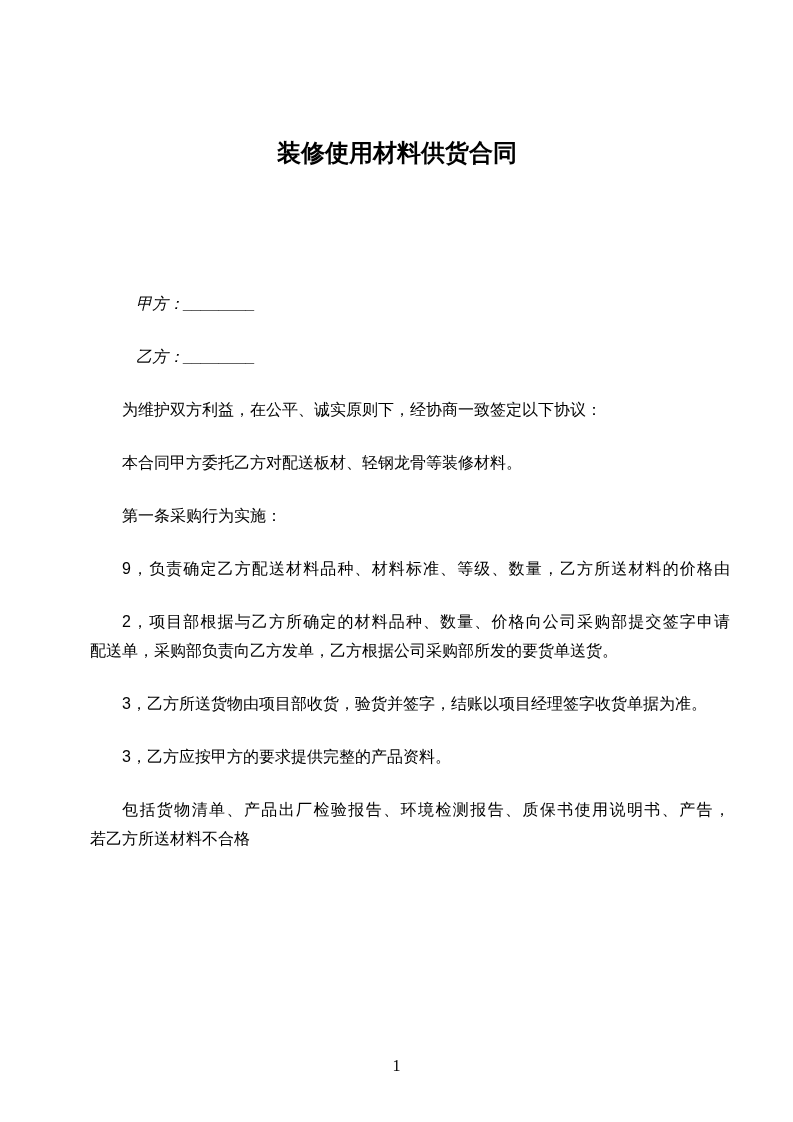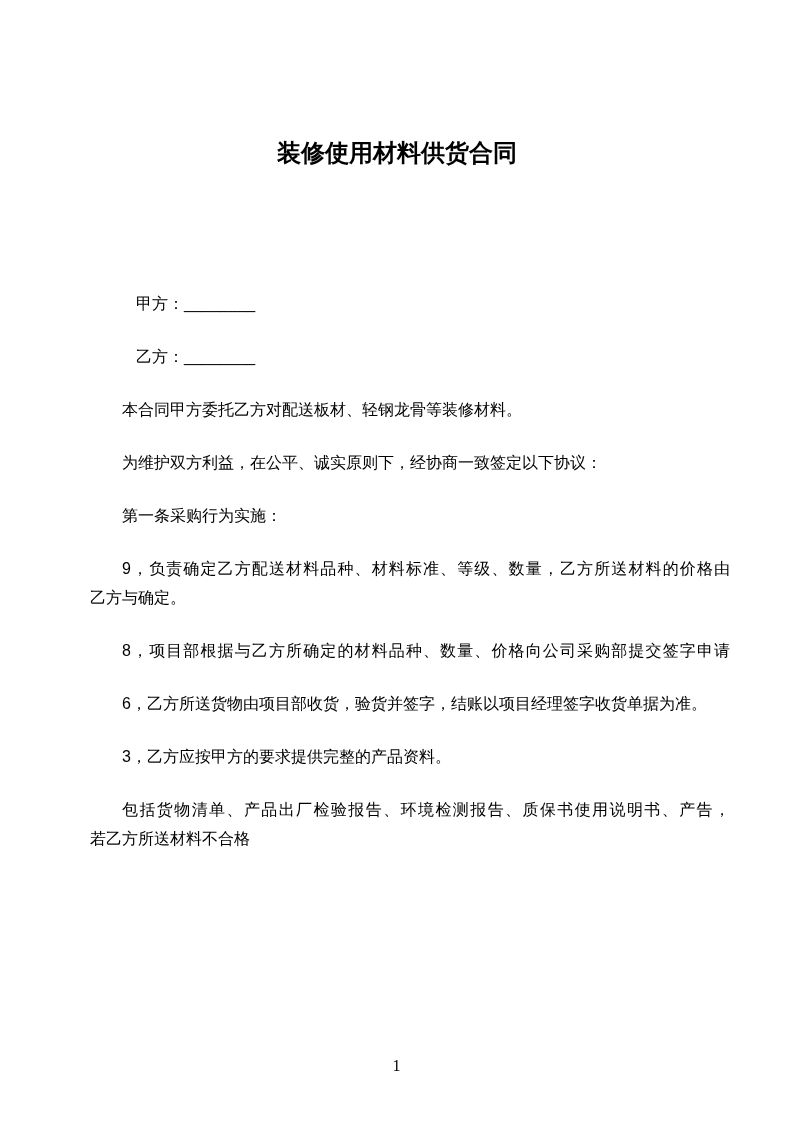--- a/index.html
+++ b/index.html
@@ -30,21 +30,21 @@
     font-size: 16px;
     line-height: 29px;
     text-align: left;
     word-break: break-all;
   }
   
   .fill { text-align: justify; text-align-last: justify; }
   
   .ind  { text-indent: 32px; }
   
-  .ind2 { text-indent: 46px; }
+  .ind2 { text-indent: 46px; font-style: italic; }
   .page-number {
     position: absolute;
     top: 1051px;
     left: 0;
     width: 793px;
     text-align: center;
     font-size: 16px;
     line-height: 29px;
     font-family: "Liberation Serif", serif;
     color: #000000;
@@ -61,42 +61,42 @@
 
     <div class="para">
       <div class="line ind2">甲方：________</div>
     </div>
 
     <div class="para">
       <div class="line ind2">乙方：________</div>
     </div>
 
     <div class="para">
-      <div class="line ind">本合同甲方委托乙方对配送板材、轻钢龙骨等装修材料。</div>
+      <div class="line ind">为维护双方利益，在公平、诚实原则下，经协商一致签定以下协议：</div>
     </div>
 
     <div class="para">
-      <div class="line ind">为维护双方利益，在公平、诚实原则下，经协商一致签定以下协议：</div>
+      <div class="line ind">本合同甲方委托乙方对配送板材、轻钢龙骨等装修材料。</div>
     </div>
 
     <div class="para">
       <div class="line ind">第一条采购行为实施：</div>
     </div>
 
     <div class="para">
       <div class="line ind fill">9，负责确定乙方配送材料品种、材料标准、等级、数量，乙方所送材料的价格由</div>
-      <div class="line">乙方与确定。</div>
     </div>
 
     <div class="para">
-      <div class="line ind fill">8，项目部根据与乙方所确定的材料品种、数量、价格向公司采购部提交签字申请</div>
+      <div class="line ind fill">2，项目部根据与乙方所确定的材料品种、数量、价格向公司采购部提交签字申请</div>
+      <div class="line">配送单，采购部负责向乙方发单，乙方根据公司采购部所发的要货单送货。</div>
     </div>
 
     <div class="para">
-      <div class="line ind">6，乙方所送货物由项目部收货，验货并签字，结账以项目经理签字收货单据为准。</div>
+      <div class="line ind">3，乙方所送货物由项目部收货，验货并签字，结账以项目经理签字收货单据为准。</div>
     </div>
 
 
     <div class="para">
       <div class="line ind">3，乙方应按甲方的要求提供完整的产品资料。</div>
     </div>
 
     <div class="para">
       <div class="line ind fill">包括货物清单、产品出厂检验报告、环境检测报告、质保书使用说明书、产告，</div>
       <div class="line">若乙方所送材料不合格</div>

